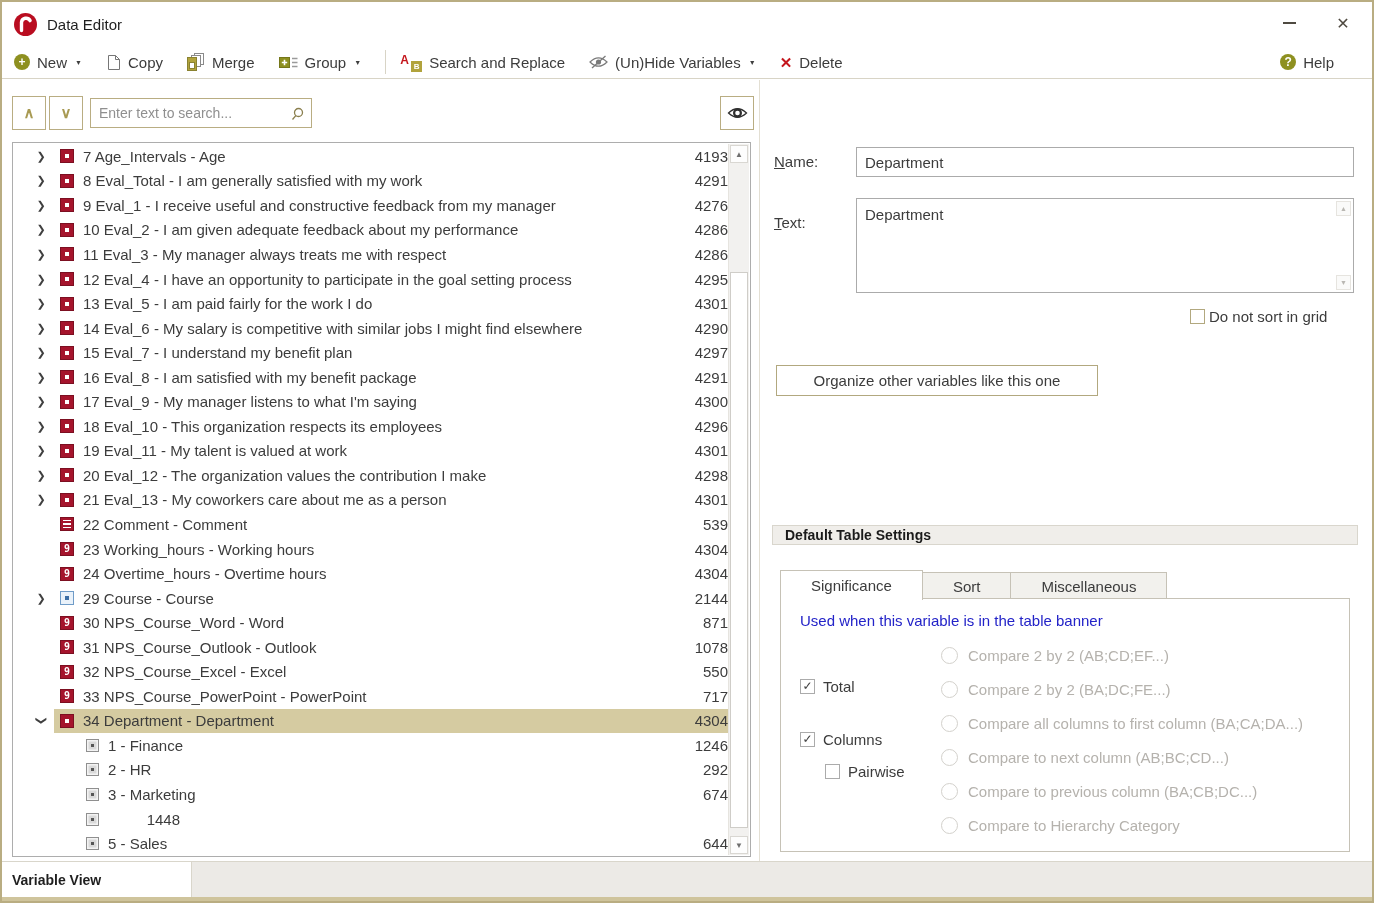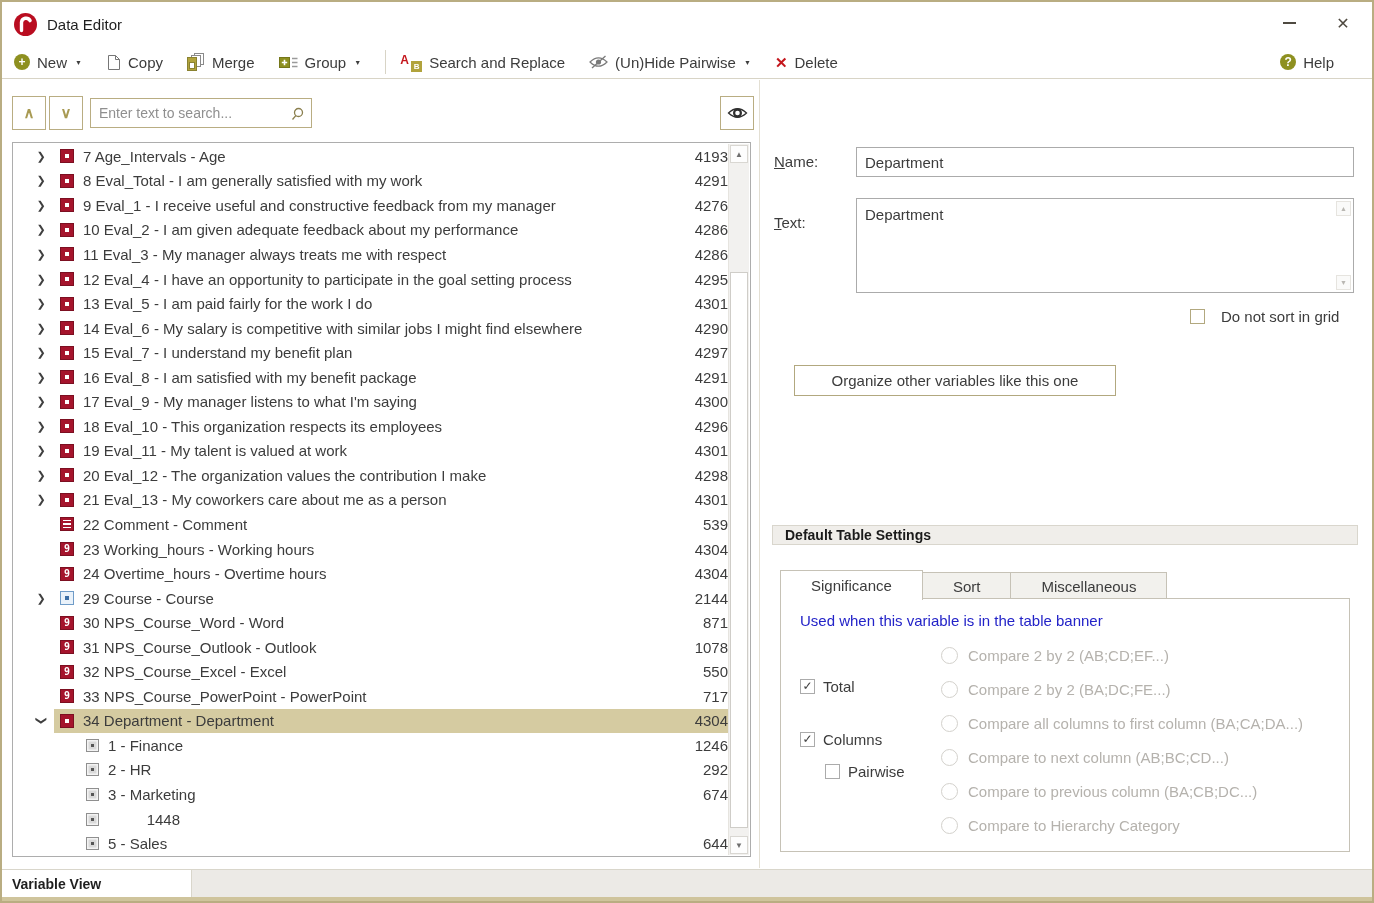--- a/index.html
+++ b/index.html
@@ -73,43 +73,43 @@
   
   .fieldlabel { position:absolute; font-size:15px; color:#3c3c3c; }
   .tinput { position:absolute; left:854px; top:145px; width:498px; height:30px; border:1px solid #ababab; font:15px "Liberation Sans",sans-serif; padding:0 8px; color:#3c3c3c; outline:none; }
   .textarea-wrap { position:absolute; left:854px; top:196px; width:498px; height:95px; border:1px solid #ababab; background:#fff; }
   .textarea-wrap textarea { width:100%; height:100%; border:none; outline:none; resize:none; overflow:hidden; font:15px "Liberation Sans",sans-serif; color:#3c3c3c; padding:7px 24px 7px 8px; }
   .ta-arrow { position:absolute; right:2px; width:15px; height:15px; font-size:7px; color:#b9b7b2; background:#fafaf9; border:1px solid #e6e4df; display:flex; align-items:center; justify-content:center; cursor:default; }
   .ta-arrow.up { top:2px; } .ta-arrow.down { bottom:2px; }
   .cbox { flex:none; width:15px; height:15px; border:1px solid #b2a87f; background:#fff; display:flex; align-items:center; justify-content:center; }
   .cbox.gray { border-color:#ababab; }
   .cbox .chk { font-size:12px; line-height:1; color:#3f3f3f; margin-top:-1px; }
-  .sortcb { position:absolute; left:1188px; top:306px; display:flex; align-items:center; gap:16px; font-size:15px; cursor:default; }
-  .org-btn { position:absolute; left:792px; top:363px; width:322px; height:31px; background:#fff; border:1px solid #b2a87f; font:15px "Liberation Sans",sans-serif; color:#3c3c3c; display:flex; align-items:center; justify-content:center; cursor:default; }
+  .sortcb { position:absolute; left:1188px; top:306px; display:flex; align-items:center; gap:4px; font-size:15px; cursor:default; }
+  .org-btn { position:absolute; left:774px; top:363px; width:322px; height:31px; background:#fff; border:1px solid #b2a87f; font:15px "Liberation Sans",sans-serif; color:#3c3c3c; display:flex; align-items:center; justify-content:center; cursor:default; }
 
   
   .settings { position:absolute; left:770px; top:523px; width:586px; height:331px; }
   .settings-header { height:20px; background:#f0eeea; border:1px solid #d9d6cd; display:flex; align-items:center; padding-left:12px; font-weight:700; font-size:14px; color:#1a1a1a; }
   .tabs { position:absolute; top:45px; left:8px; display:flex; align-items:flex-end; }
   .tab { height:28px; padding:0 30px; display:flex; align-items:center; font-size:15px; color:#3c3c3c; background:#f2f1ed; border:1px solid #c6c2b6; border-left:none; cursor:default; }
   .tab:first-child { border-left:1px solid #c6c2b6; }
   .tab.active { background:#fff; height:30px; border-bottom:none; position:relative; z-index:2; border-left:1px solid #c6c2b6; }
   .tabcontent { position:absolute; top:73px; left:8px; right:8px; bottom:4px; border:1px solid #c6c2b6; background:#fff; }
   .banner-note { position:absolute; left:19px; top:13px; font-size:15px; color:#2323c8; }
   .cb-col { position:absolute; left:19px; top:78px; font-size:15px; }
   .cb-row { display:flex; align-items:center; gap:8px; height:18px; cursor:default; }
   .cb-col .cb-row:nth-child(1) { margin-bottom:35px; }
   .cb-col .cb-row:nth-child(2) { margin-bottom:14px; }
   .cb-row.indent { margin-left:25px; }
   .radio-col { position:absolute; left:160px; top:39px; }
   .radio-row { display:flex; align-items:center; gap:10px; height:34px; font-size:15px; color:#b5b2ad; cursor:default; }
   .radio { flex:none; width:17px; height:17px; border-radius:50%; border:1px solid #d3d1cc; background:#fff; }
 
   
-  .footer { position:absolute; left:0; right:0; bottom:4px; height:28px; border-top:1px solid #d9d6cb; display:flex; background:#eceae6; }
+  .footer { position:absolute; left:0; right:0; bottom:4px; height:36px; border-top:1px solid #d9d6cb; display:flex; background:#eceae6; }
   .ftab { display:flex; align-items:center; font-weight:700; font-size:14px; color:#1f1f1f; border-right:1px solid #d9d6cb; cursor:default; }
   .ftab.f1 { width:190px; padding-left:10px; background:#fff; }
   .ftab.f2 { width:195px; padding-left:12px; background:#f5f4f1; }
   .footer-strip { position:absolute; left:0; right:0; bottom:0; height:4px; background:#cfc49c; }
 </style>
 </head>
 <body>
 
 <div class="window">
 
@@ -165,21 +165,21 @@
         <span class="sr-b">B</span>
       </span>
       <span>Search and Replace</span>
     </div>
     <div class="titem">
       <svg width="19" height="14" viewBox="0 0 19 14">
         <path d="M1 7 Q9.5 -1.5 18 7 Q9.5 15.5 1 7 Z" fill="none" stroke="#7a7a7a" stroke-width="1.2"></path>
         <circle cx="9.5" cy="7" r="2.6" fill="#7a7a7a"></circle>
         <line x1="3" y1="13" x2="16.5" y2="1" stroke="#7a7a7a" stroke-width="1.4"></line>
       </svg>
-      <span>(Un)Hide Pairwise</span>
+      <span>(Un)Hide Variables</span>
       <span class="caret">▼</span>
     </div>
     <div class="titem">
       <span class="del-x">✕</span>
       <span>Delete</span>
     </div>
     <div class="titem help-item">
       <span class="circle-ic">?</span>
       <span>Help</span>
     </div>

